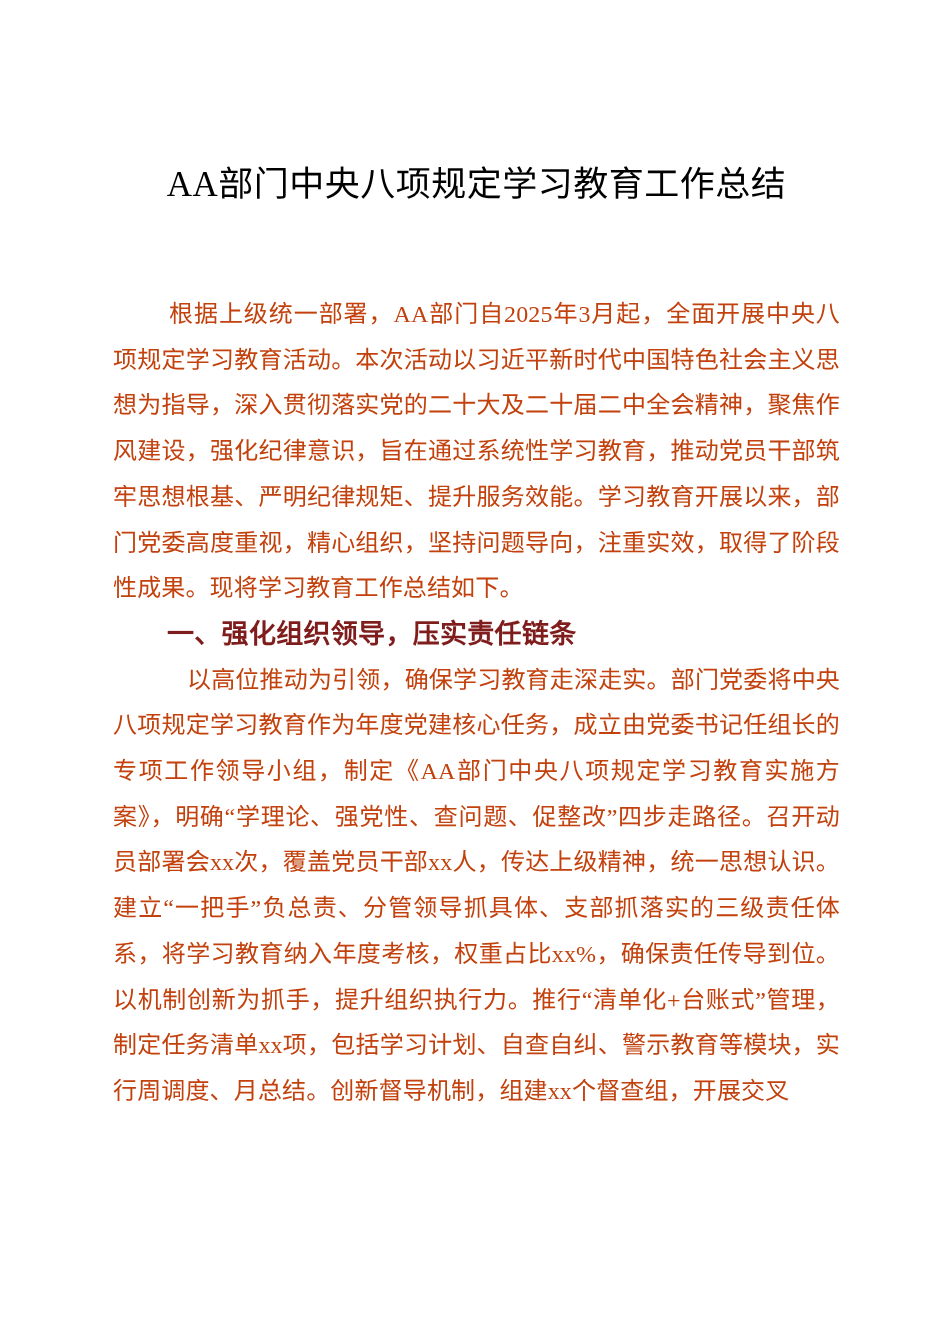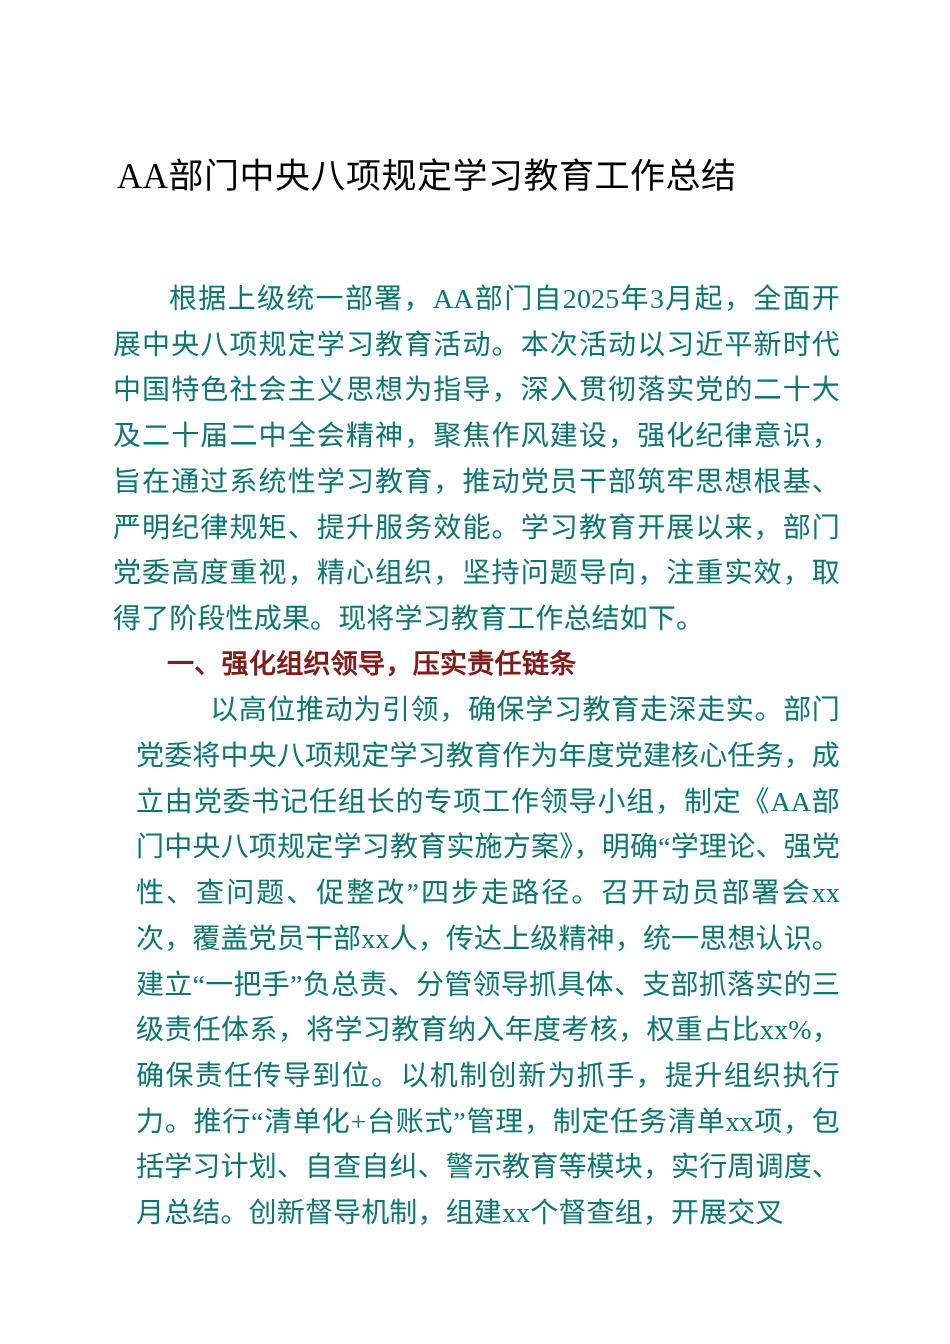--- a/index.html
+++ b/index.html
@@ -24,24 +24,24 @@
     top: 150px;
     width: 727px;
   }
 
   
   .doc-title {
     font-family: "Liberation Serif", "DejaVu Serif", serif;
     font-size: 35px;
     font-weight: 400;
     line-height: 46px;
-    text-align: left;
+    text-align: center;
     color: #000000;
     letter-spacing: 0.5px;
-    margin: 4px;
+    margin: 12px;
     padding: 0 0 0 0;
     white-space: nowrap;
   }
 
   .title-spacer {
     height: 72px;
   }
 
   
   .section-heading {
@@ -51,35 +51,34 @@
     line-height: 45.7px;
     color: #7f1d1d;
     text-indent: 54px;
     margin: 0;
     letter-spacing: 0.3px;
   }
 
   
   .body-paragraph {
     font-family: "Liberation Serif", "DejaVu Serif", serif;
-    font-size: 28px;
+    font-size: 24px;
     font-weight: 400;
     line-height: 45.7px;
-    color: #0f766e;
+    color: #c2410c;
     text-align: justify;
     text-align-last: left;
     text-indent: 56px;
     margin: 0;
     letter-spacing: 0.15px;
     word-break: break-all;
   }
 
   .body-paragraph.wide-indent {
     text-indent: 74px;
-    margin-left: 23px;
   }
 </style>
 </head>
 <body>
 
 <div class="page">
 
   <div class="doc-body">
 
     <h1 class="doc-title">AA部门中央八项规定学习教育工作总结</h1>

